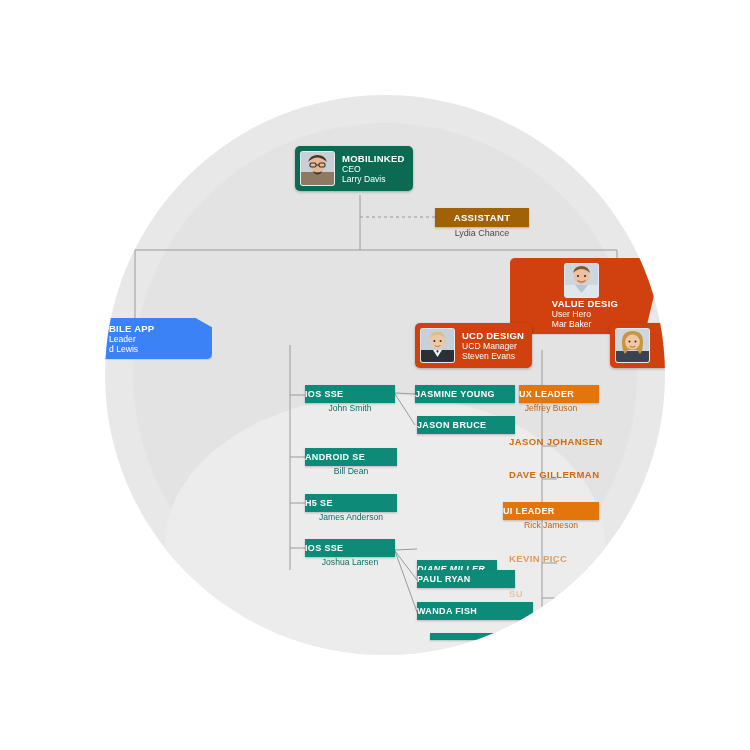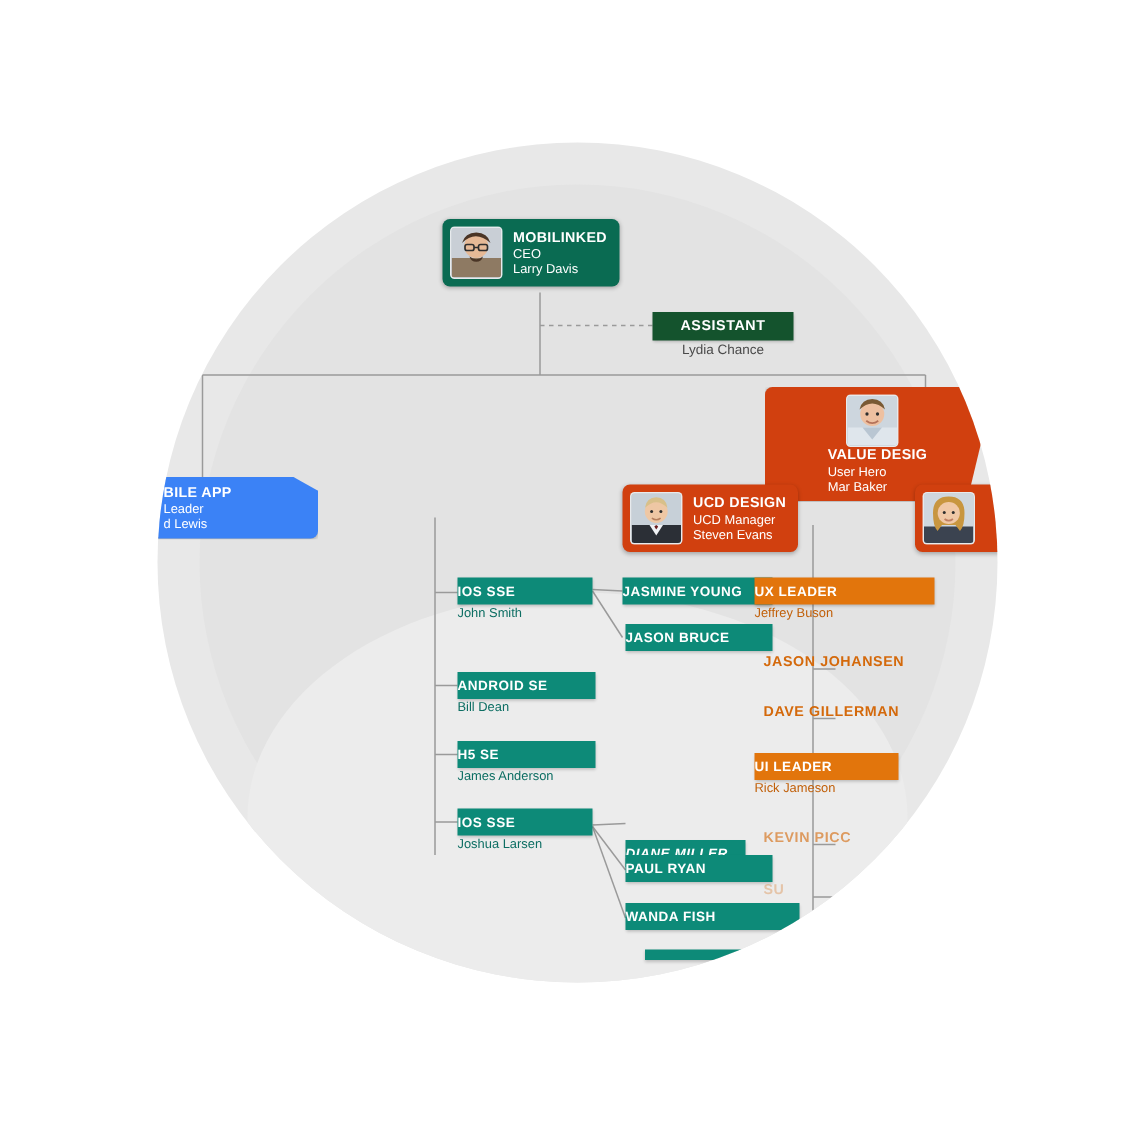--- a/index.html
+++ b/index.html
@@ -53,40 +53,40 @@
   .c-red   {background:#d1400f;}
   .c-navy  {background:#3b82f6;}
 
   
   .slant-r{clip-path:polygon(0 0, 100% 0, 88% 100%, 0 100%);}
   
   .cut-tr{clip-path:polygon(0 0, 86% 0, 100% 22%, 100% 100%, 0 100%);}
 
   
   .assist-box{
-    position:absolute;background:#14532d;color:#fff;
+    position:absolute;background:#a16207;color:#fff;
     font-size:9.5px;font-weight:bold;letter-spacing:.4px;
     text-align:center;padding:4px 0;width:94px;
     box-shadow:0 1px 2px rgba(0,0,0,.25);
   }
   .assist-name{
     position:absolute;font-size:9px;color:#4a4a4a;text-align:center;width:94px;
   }
 
   
   .chip{
     position:absolute;color:#fff;
     font-size:9px;font-weight:bold;letter-spacing:.35px;
     padding:4px 0;box-shadow:0 1px 2px rgba(0,0,0,.22);
     white-space:nowrap;
   }
   .chip.teal{background:#0d8a78;}
   .chip.orange{background:#e2750c;}
   .sub{
-    position:absolute;font-size:8.6px;white-space:nowrap;
+    position:absolute;text-align:center;font-size:8.6px;white-space:nowrap;
   }
   .sub.teal-t{color:#0d6e63;}
   .sub.orange-t{color:#c1600a;}
 
   
   .textrow{
     position:absolute;font-size:9.5px;font-weight:bold;letter-spacing:.4px;
     color:#d4690b;white-space:nowrap;
   }
 
@@ -250,21 +250,21 @@
 
       <div class="chip teal" style="left:200px;top:444px;width:90px;">IOS SSE</div>
       <div class="sub teal-t" style="left:200px;top:462px;width:90px;">Joshua Larsen</div>
 
       <div class="chip teal" style="left:312px;top:465px;width:80px;font-style:italic;">DIANE MILLER</div>
       <div class="chip teal" style="left:312px;top:475px;width:98px;">PAUL RYAN</div>
       <div class="chip teal" style="left:312px;top:507px;width:116px;">WANDA FISH</div>
 
       <div class="bottom-bar" style="left:325px;top:538px;width:80px;height:7px;"></div>
 
-      <div class="chip orange" style="left:398px;top:290px;width:120px;">UX LEADER</div>
+      <div class="chip orange" style="left:414px;top:290px;width:80px;">UX LEADER</div>
       <div class="sub orange-t" style="left:398px;top:308px;width:96px;">Jeffrey Buson</div>
 
       <div class="textrow" style="left:404px;top:341px;">JASON JOHANSEN</div>
       <div class="textrow" style="left:404px;top:374px;">DAVE GILLERMAN</div>
 
       <div class="chip orange" style="left:398px;top:407px;width:96px;">UI LEADER</div>
       <div class="sub orange-t" style="left:398px;top:425px;width:96px;">Rick Jameson</div>
 
       <div class="textrow fade-a" style="left:404px;top:458px;">KEVIN PICC</div>
       <div class="textrow fade-b" style="left:404px;top:493px;">SU</div>

